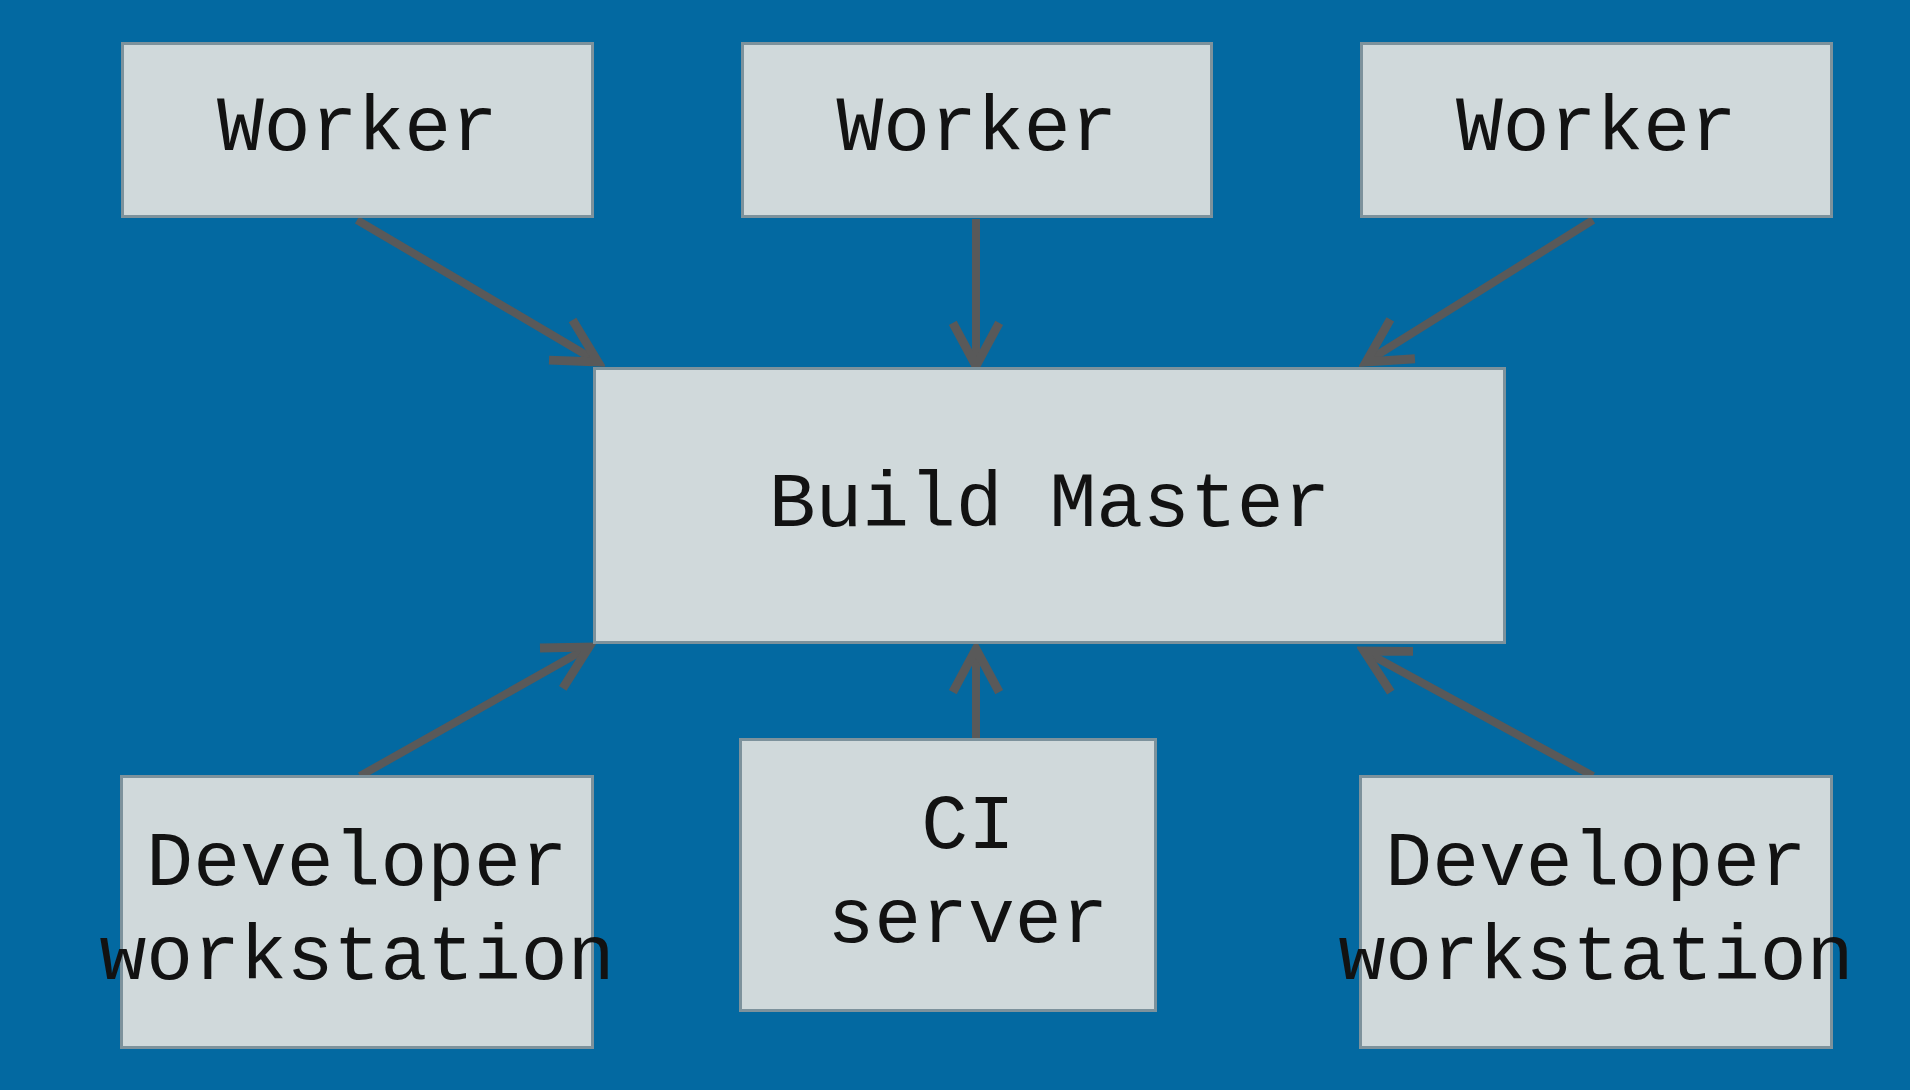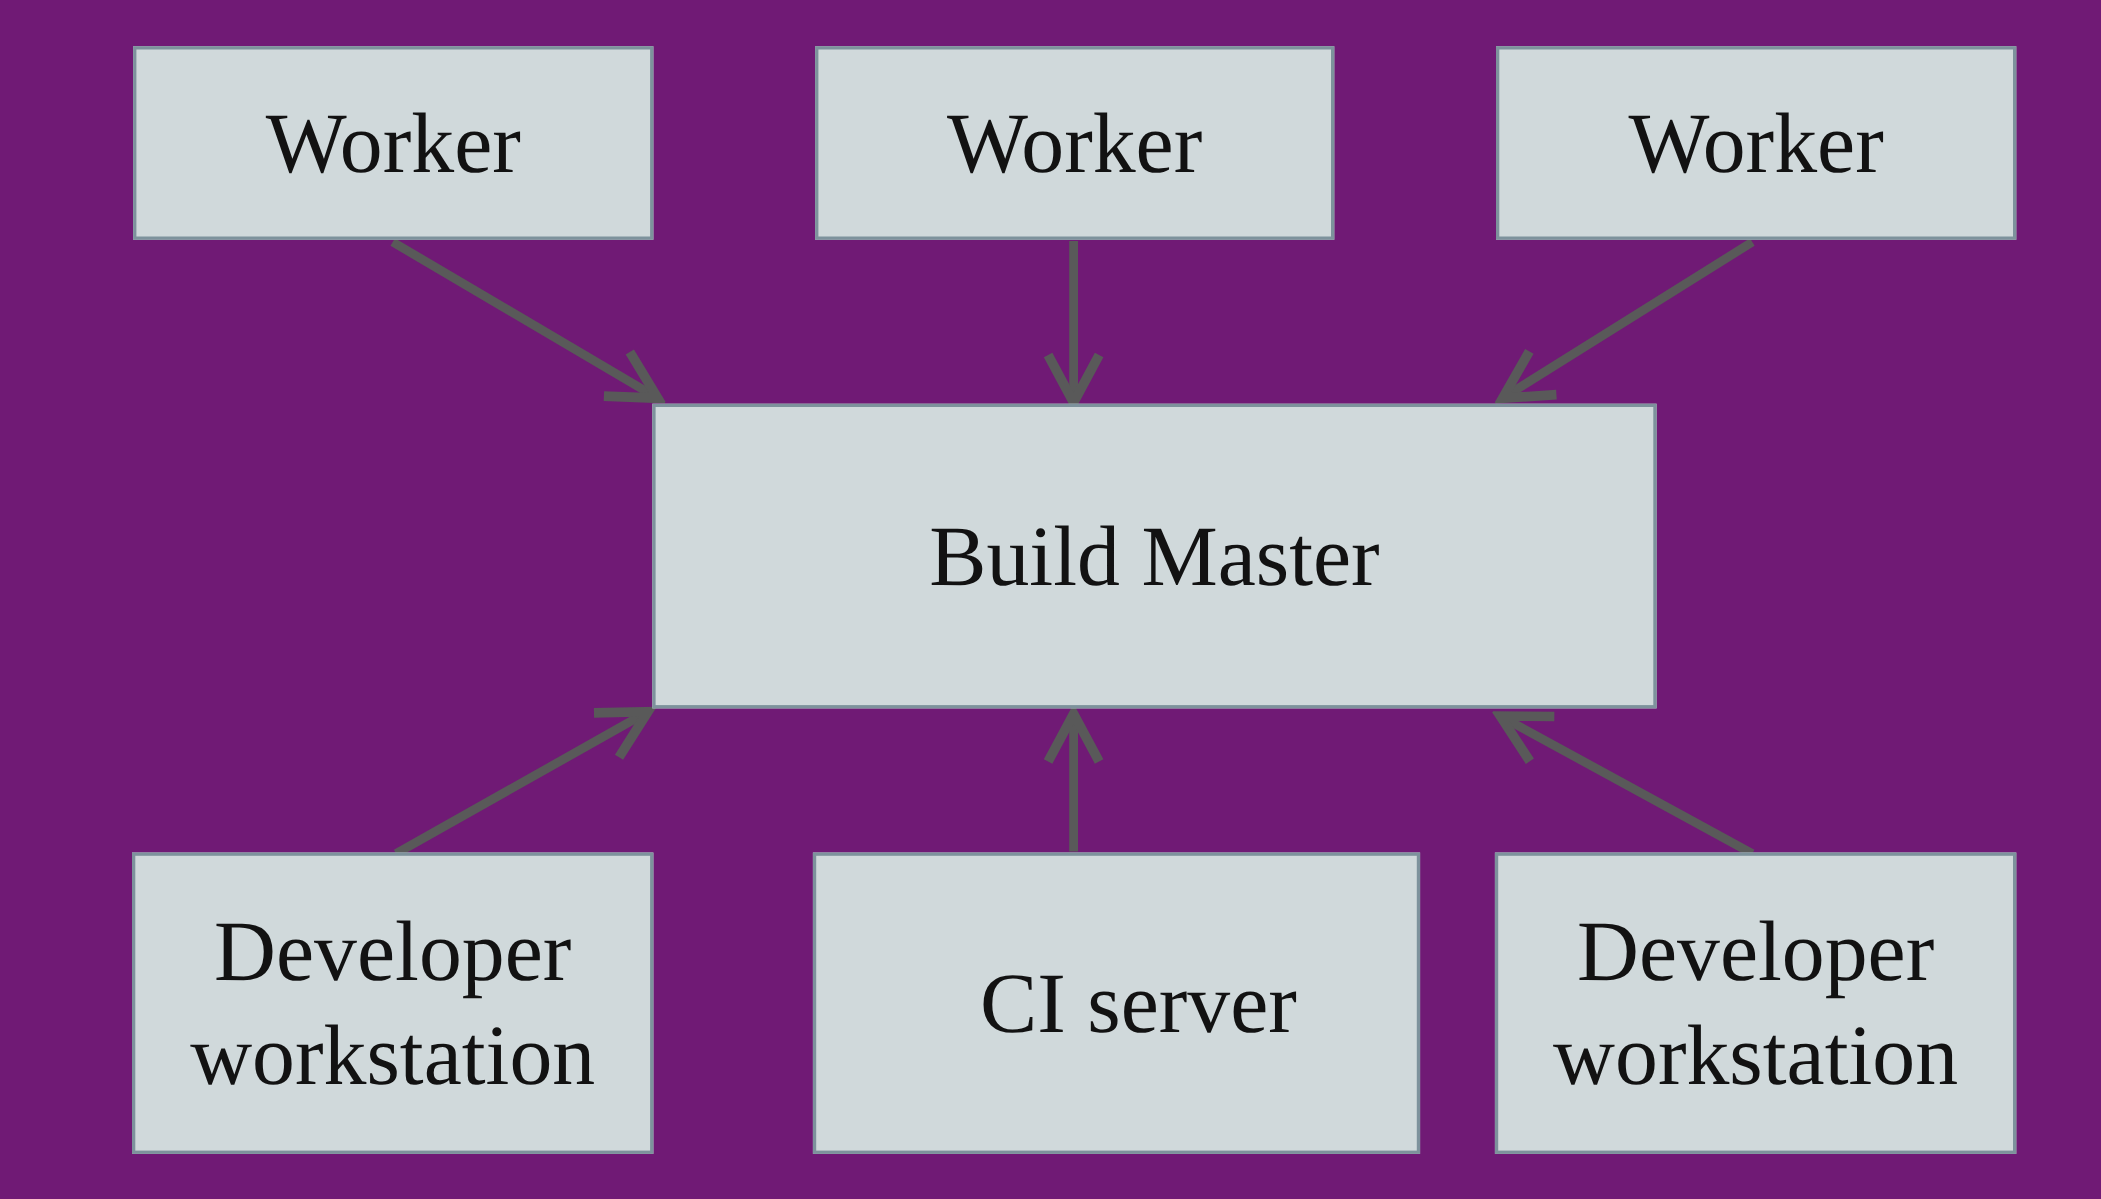--- a/index.html
+++ b/index.html
@@ -4,23 +4,23 @@
 <style>
   html, body {
     margin: 0;
     padding: 0;
     background: #ffffff;
   }
   .stage {
     position: relative;
     width: 1910px;
     height: 1090px;
-    background: #701a75;
+    background: #0369a1;
     overflow: hidden;
-    font-family: Liberation Serif, serif;
+    font-family: Liberation Mono, monospace;
   }
   .node {
     position: absolute;
     box-sizing: border-box;
     background: #d0d9db;
     border: 3px solid #7d929c;
     display: flex;
     align-items: center;
     justify-content: center;
     text-align: center;
@@ -30,21 +30,21 @@
     padding: 0 8px;
   }
   
   .worker-1 { left: 121px; top: 42px;  width: 473px; height: 176px; }
   .worker-2 { left: 741px; top: 42px;  width: 472px; height: 176px; }
   .worker-3 { left: 1360px; top: 42px; width: 473px; height: 176px; }
   
   .build-master { left: 593px; top: 367px; width: 913px; height: 277px; }
   
   .dev-1 { left: 120px;  top: 775px; width: 474px; height: 274px; }
-  .ci    { left: 739px;  top: 775px; width: 552px; height: 274px; padding-left: 48px; }
+  .ci    { left: 739px;  top: 738px; width: 418px; height: 274px; padding-left: 48px; }
   .dev-2 { left: 1359px; top: 775px; width: 474px; height: 274px; }
 
   .edges {
     position: absolute;
     left: 0; top: 0;
     width: 1910px;
     height: 1090px;
     pointer-events: none;
   }
   .edge {

